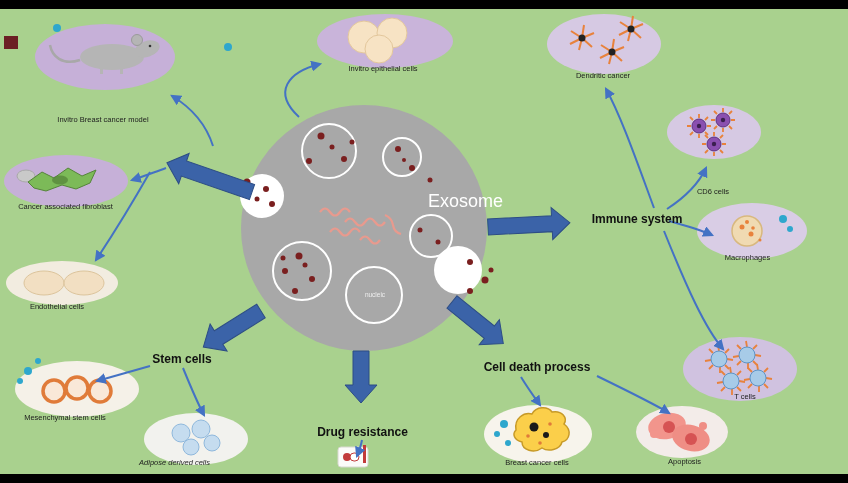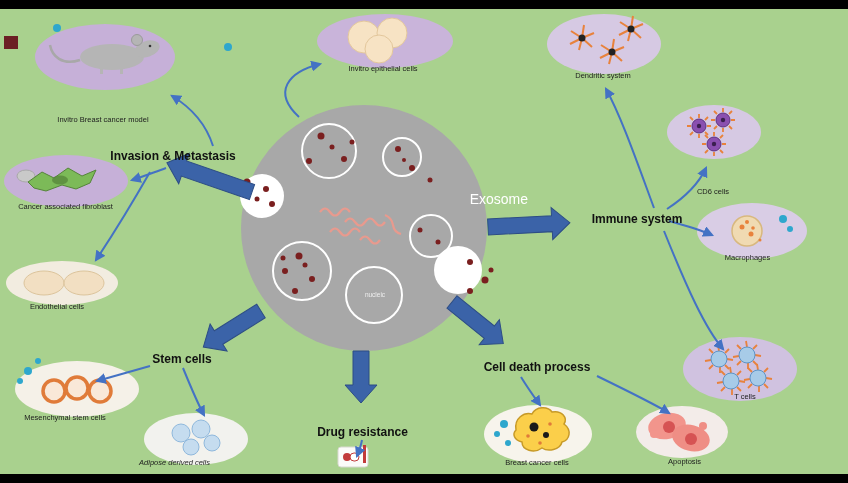--- a/index.html
+++ b/index.html
@@ -19,21 +19,21 @@
     font-size:7.5px;line-height:9px;
     color:#1d1d1d;text-align:center;
   }
   .blbl{
     position:absolute;
     font-size:12px;line-height:14px;font-weight:bold;
     color:#111;text-align:center;
   }
   .exo-lbl{
     position:absolute;left:428px;top:191px;width:100px;
-    font-size:14px;color:#fff;text-align:right;
+    font-size:18px;color:#fff;text-align:left;
   }
   .nucleic-lbl{
     position:absolute;left:351px;top:291px;width:48px;
     font-size:6.5px;color:#efefef;text-align:center;
   }
 </style>
 </head>
 <body>
 
 <div id="canvas">
@@ -267,29 +267,28 @@
       <path d="M183,368 C192,390 198,404 204,415" marker-end="url(#ah)"></path>
       <path d="M362,440 C361,446 359,451 357,456" marker-end="url(#ah)"></path>
       <path d="M521,377 C529,390 535,398 540,405" marker-end="url(#ah)"></path>
       <path d="M597,376 C636,395 656,405 669,413" marker-end="url(#ah)"></path>
     </g>
   </svg>
 
   <div class="exo-lbl">Exosome</div>
   <div class="nucleic-lbl">nucleic</div>
 
-  <div class="blbl" style="left:88px;top:149px;width:170px;">Invasion &amp; Metastasis</div>
   <div class="blbl" style="left:572px;top:212px;width:130px;">Immune system</div>
   <div class="blbl" style="left:122px;top:352px;width:120px;">Stem cells</div>
   <div class="blbl" style="left:295px;top:425px;width:135px;">Drug resistance</div>
   <div class="blbl" style="left:462px;top:360px;width:150px;">Cell death process</div>
 
   <div class="lbl" style="left:28px;top:84px;width:150px;margin-top:31px;">Invitro Breast cancer model</div>
   <div class="lbl" style="left:318px;top:64px;width:130px;">Invitro epithelial cells</div>
-  <div class="lbl" style="left:548px;top:71px;width:110px;">Dendritic system</div>
+  <div class="lbl" style="left:548px;top:71px;width:110px;">Dendritic cancer</div>
   <div class="lbl" style="left:663px;top:153px;width:100px;margin-top:34px;">CD6 cells</div>
   <div class="lbl" style="left:695px;top:253px;width:105px;">Macrophages</div>
   <div class="lbl" style="left:695px;top:392px;width:100px;">T cells</div>
   <div class="lbl" style="left:-2px;top:202px;width:135px;">Cancer associated fibroblast</div>
   <div class="lbl" style="left:2px;top:302px;width:110px;">Endothelial cells</div>
   <div class="lbl" style="left:0px;top:413px;width:130px;">Mesenchymal stem cells</div>
   <div class="lbl" style="left:112px;top:458px;width:125px;font-style:italic;">Adipose derived cells</div>
   <div class="lbl" style="left:478px;top:458px;width:118px;">Breast cancer cells</div>
   <div class="lbl" style="left:632px;top:457px;width:105px;">Apoptosis</div>
 

